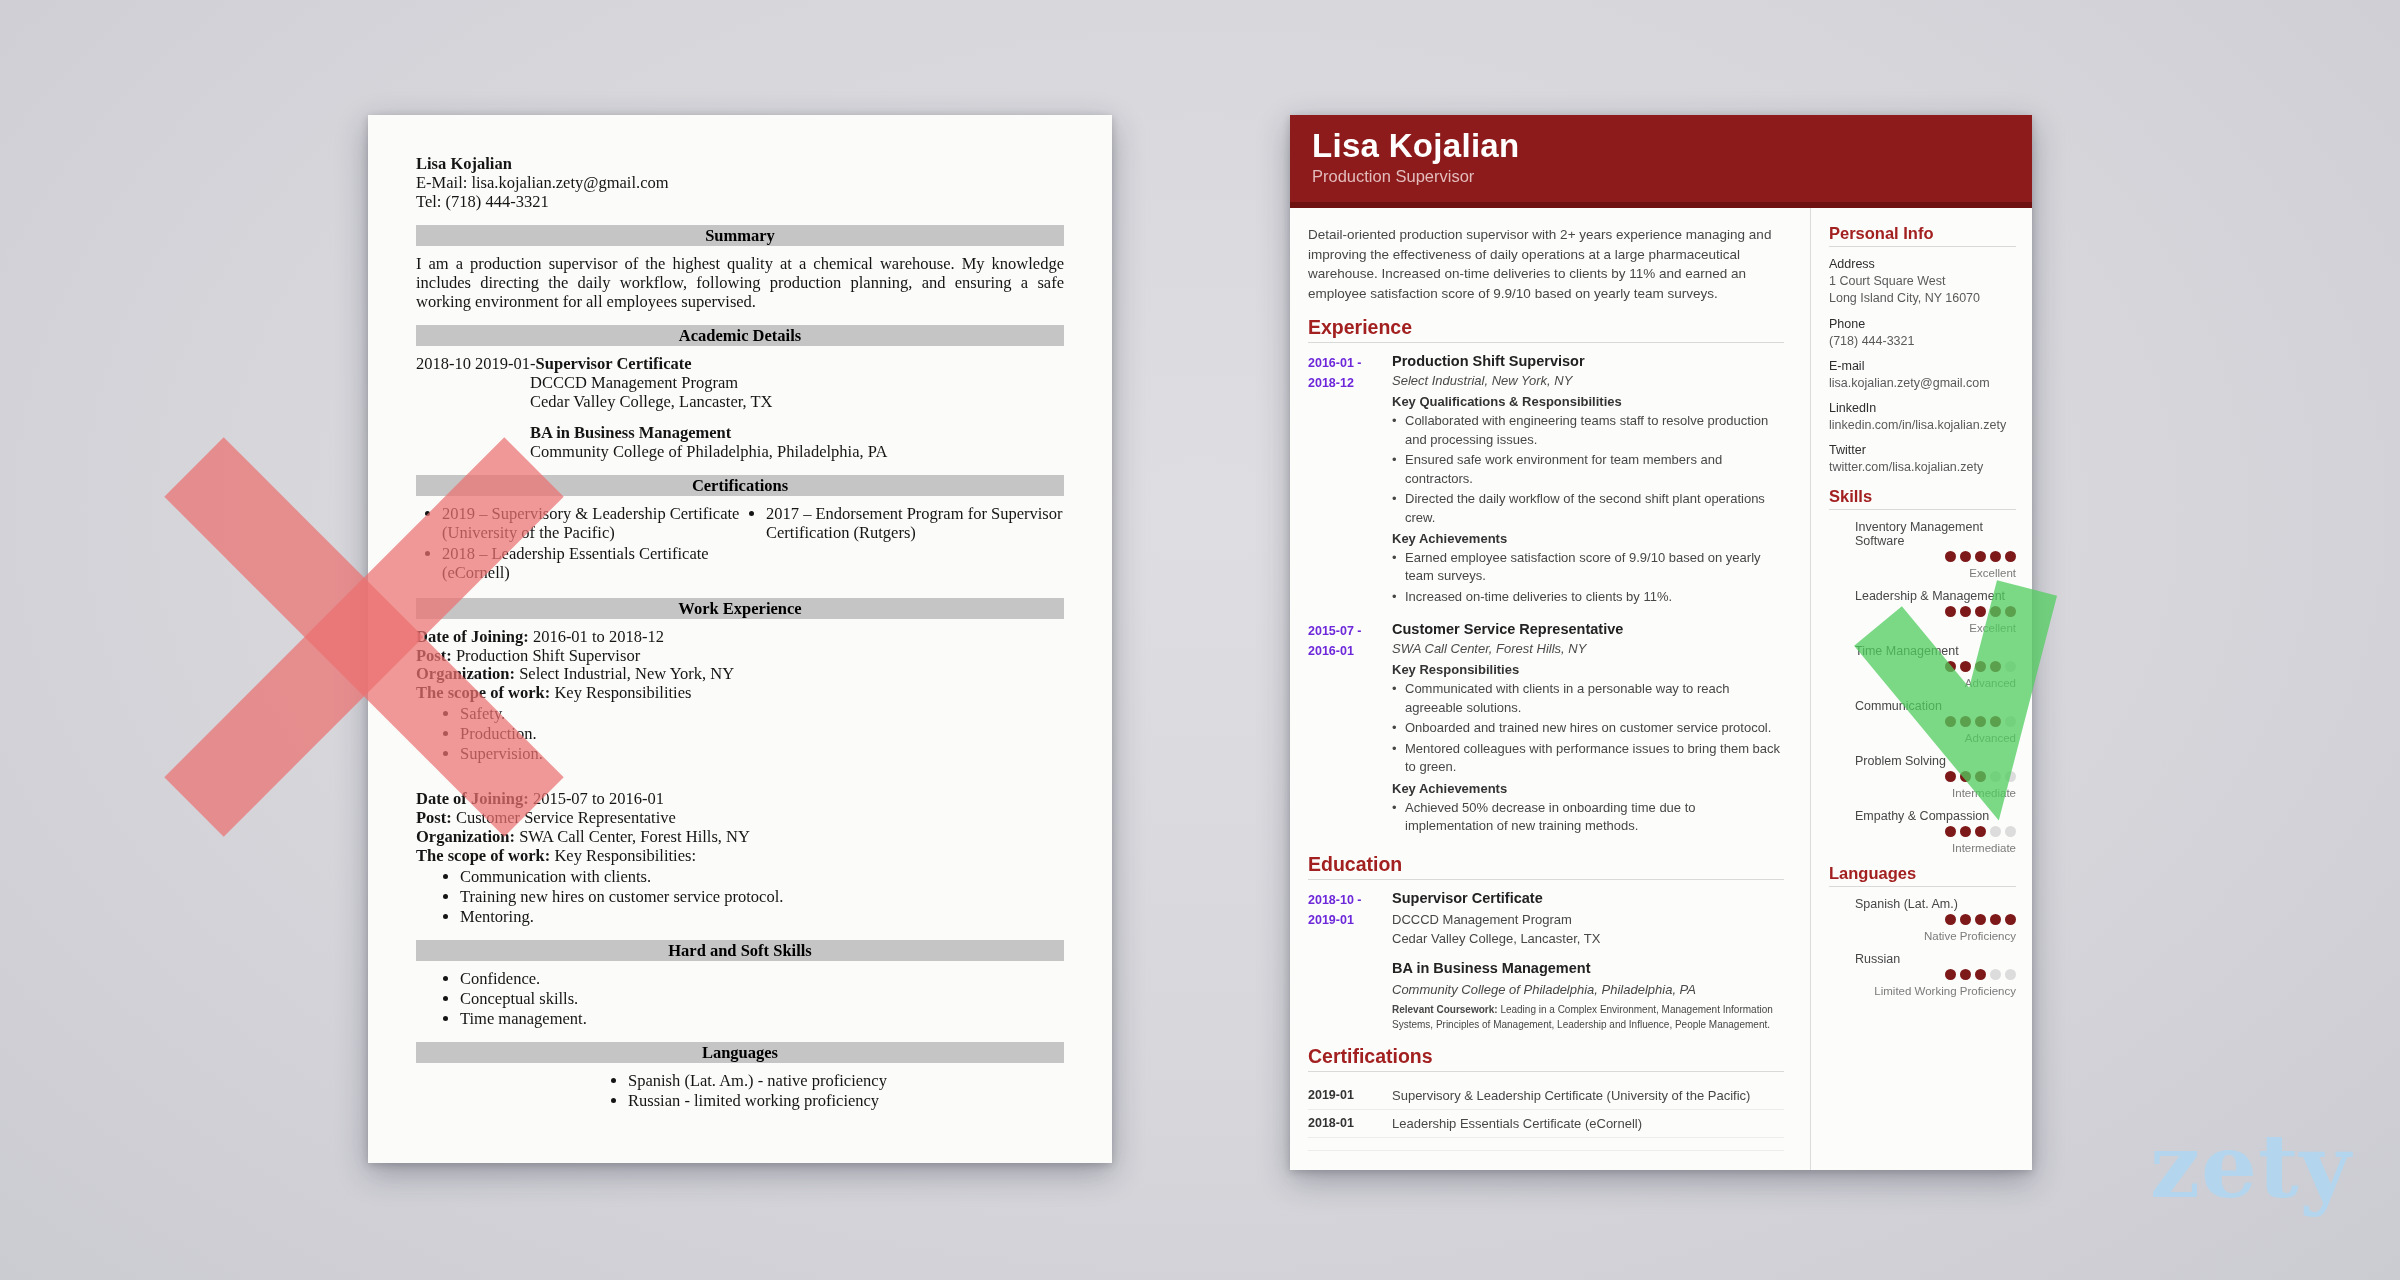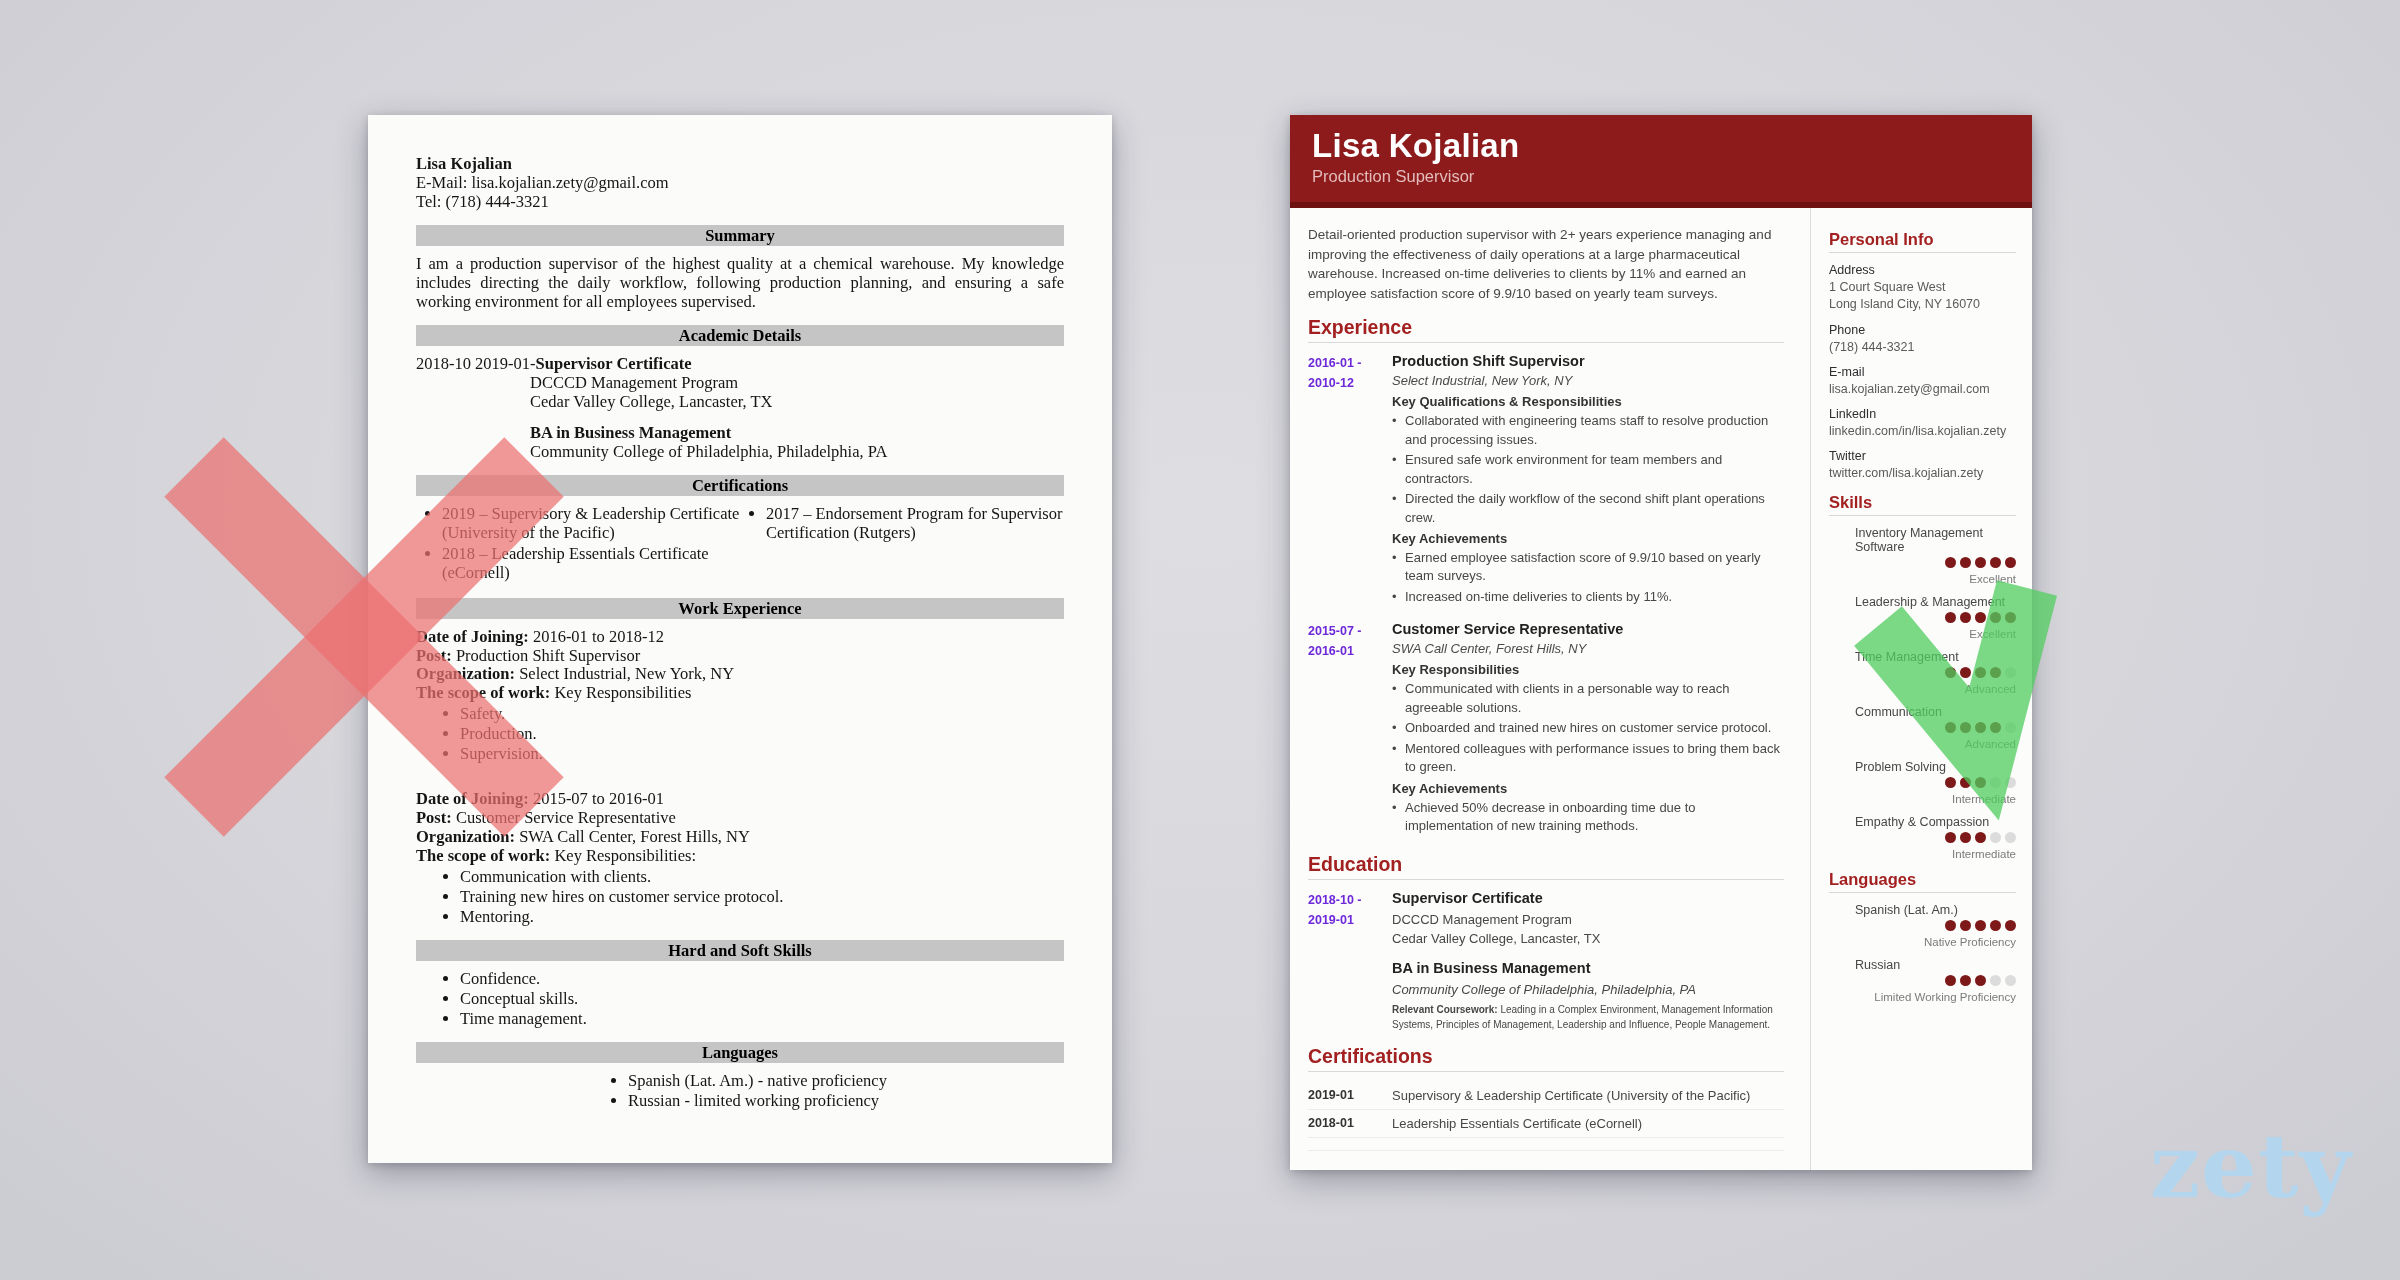--- a/index.html
+++ b/index.html
@@ -56,21 +56,21 @@
   .rp-bullets li::before{content:"•";position:absolute;left:0;top:0;color:#474747;}
   .edu-line{font-size:13px;line-height:1.5;color:#474747;}
   .edu-italic{font-style:italic;margin-bottom:4px;}
   .coursework{font-size:10px;line-height:1.45;color:#474747;margin-top:2px;}
   .cert-row{display:flex;padding:6px 0 6px 0;border-bottom:1px solid #ececec;}
   .cert-row:first-of-type{border-top:none;}
   .cert-date{width:84px;flex:none;font-weight:bold;font-size:12.5px;color:#333;}
   .cert-text{flex:1;font-size:13px;color:#474747;}
 
   .sb-h{color:#a32020;font-size:16.5px;font-weight:bold;margin:10px 0 3px;}
-  .sb-h.first{margin-top:8px;}
+  .sb-h.first{margin-top:2px;}
   .pi-field{margin-bottom:9px;}
   .pi-label{font-weight:normal;font-size:12.5px;color:#2e2e2e;margin-bottom:2px;}
   .pi-value{font-size:12.5px;color:#5a5a5a;line-height:1.38;}
   .skill{margin-bottom:10px;}
   .skill-name{font-size:12.5px;color:#474747;margin-bottom:3px;margin-left:26px;}
   .skill-dots{text-align:right;line-height:12px;}
   .dot{display:inline-block;width:11px;height:11px;border-radius:50%;background:#dcdcdc;margin-left:4px;}
   .dot.filled{background:#7d1919;}
   .skill-level{text-align:right;font-size:11.5px;color:#7b7b7b;margin-top:3px;}
 
@@ -161,21 +161,21 @@
 
       <div class="rp-main">
         <p class="rp-summary">Detail-oriented production supervisor with 2+ years experience managing and improving the effectiveness of daily operations at a large pharmaceutical warehouse. Increased on-time deliveries to clients by 11% and earned an employee satisfaction score of 9.9/10 based on yearly team surveys.</p>
 
         <div class="rp-h2">Experience</div>
         <div class="rule"></div>
 
         <div class="job">
           <div class="job-dates">
             <div>2016-01 -</div>
-            <div>2010-12</div>
+            <div>2018-12</div>
           </div>
           <div class="job-content">
             <div class="job-role">Production Shift Supervisor</div>
             <div class="job-company">Select Industrial, New York, NY</div>
             <div class="job-subhead">Key Qualifications &amp; Responsibilities</div>
             <ul class="rp-bullets">
                 <li>Collaborated with engineering teams staff to resolve production and processing issues.</li>
                 <li>Ensured safe work environment for team members and contractors.</li>
                 <li>Directed the daily workflow of the second shift plant operations crew.</li>
               </ul>

